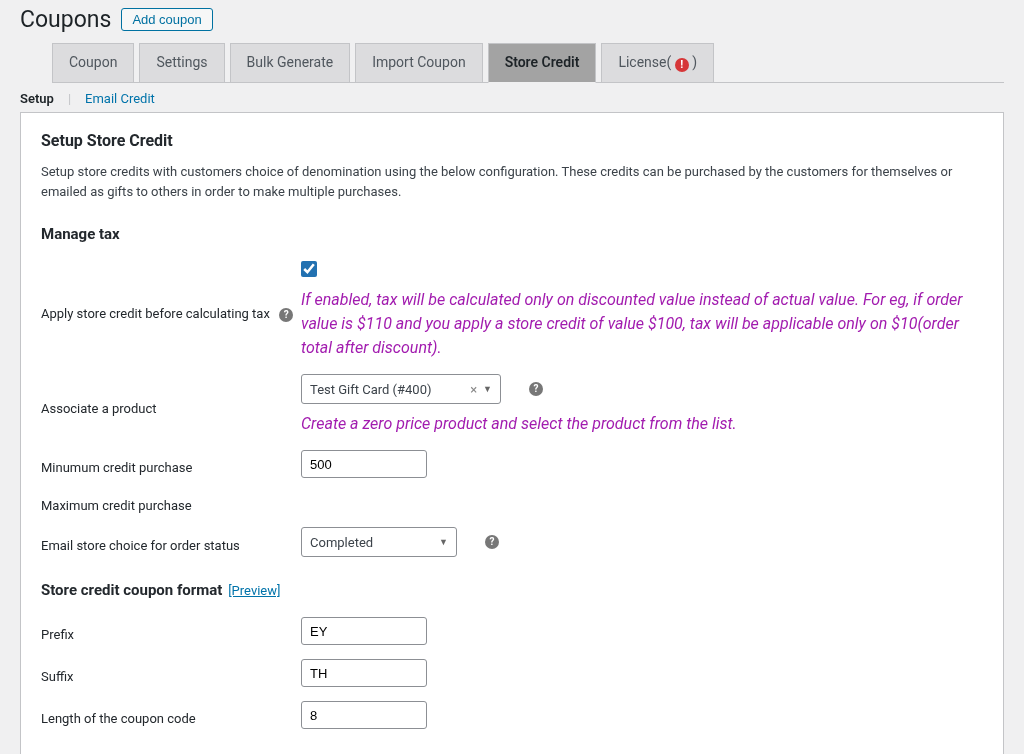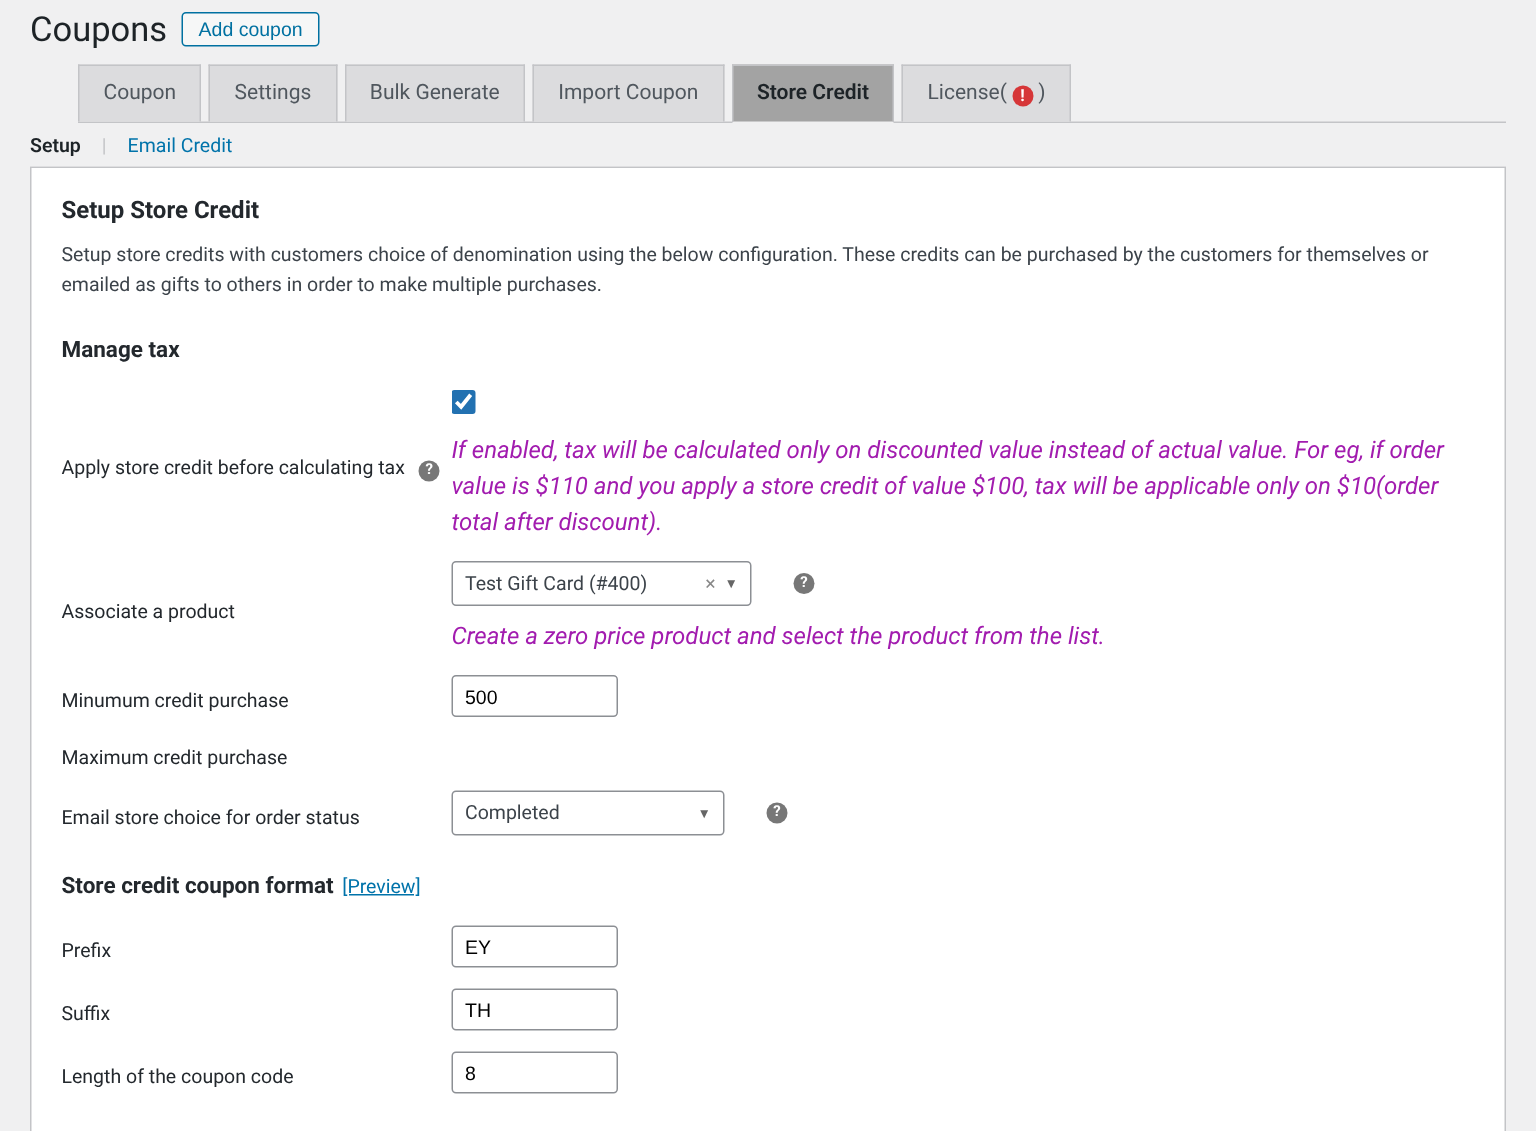--- a/index.html
+++ b/index.html
@@ -150,21 +150,21 @@
     font-size: 16px;
     margin-top: 8px;
     line-height: 1.5;
     max-width: 780px;
   }
   input[type="text"], .text-input {
     border: 1px solid #8c8f94;
     border-radius: 3px;
     padding: 4px 8px;
     font-size: 13px;
-    width: 111px;
+    width: 126px;
     height: 28px;
   }
   input[type="checkbox"] {
     width: 16px;
     height: 16px;
     accent-color: #2271b1;
   }
   .select-box {
     border: 1px solid #8c8f94;
     border-radius: 3px;
@@ -259,21 +259,21 @@
   </div>
 
   <div class="row">
     <div class="row-label">Maximum credit purchase</div>
   </div>
 
   <div class="row">
     <div class="row-label">Email store choice for order status</div>
     <div class="row-ctrl">
       <div class="inline-wrap">
-        <div class="select-box" style="width:182px">
+        <div class="select-box" style="width:156px">
           <span>Completed</span>
           <span class="select-arrow">▼</span>
         </div>
         <span class="help-icon inline-help">?</span>
       </div>
     </div>
   </div>
 
   <h3 class="group">
     <span>Store credit coupon format</span>

